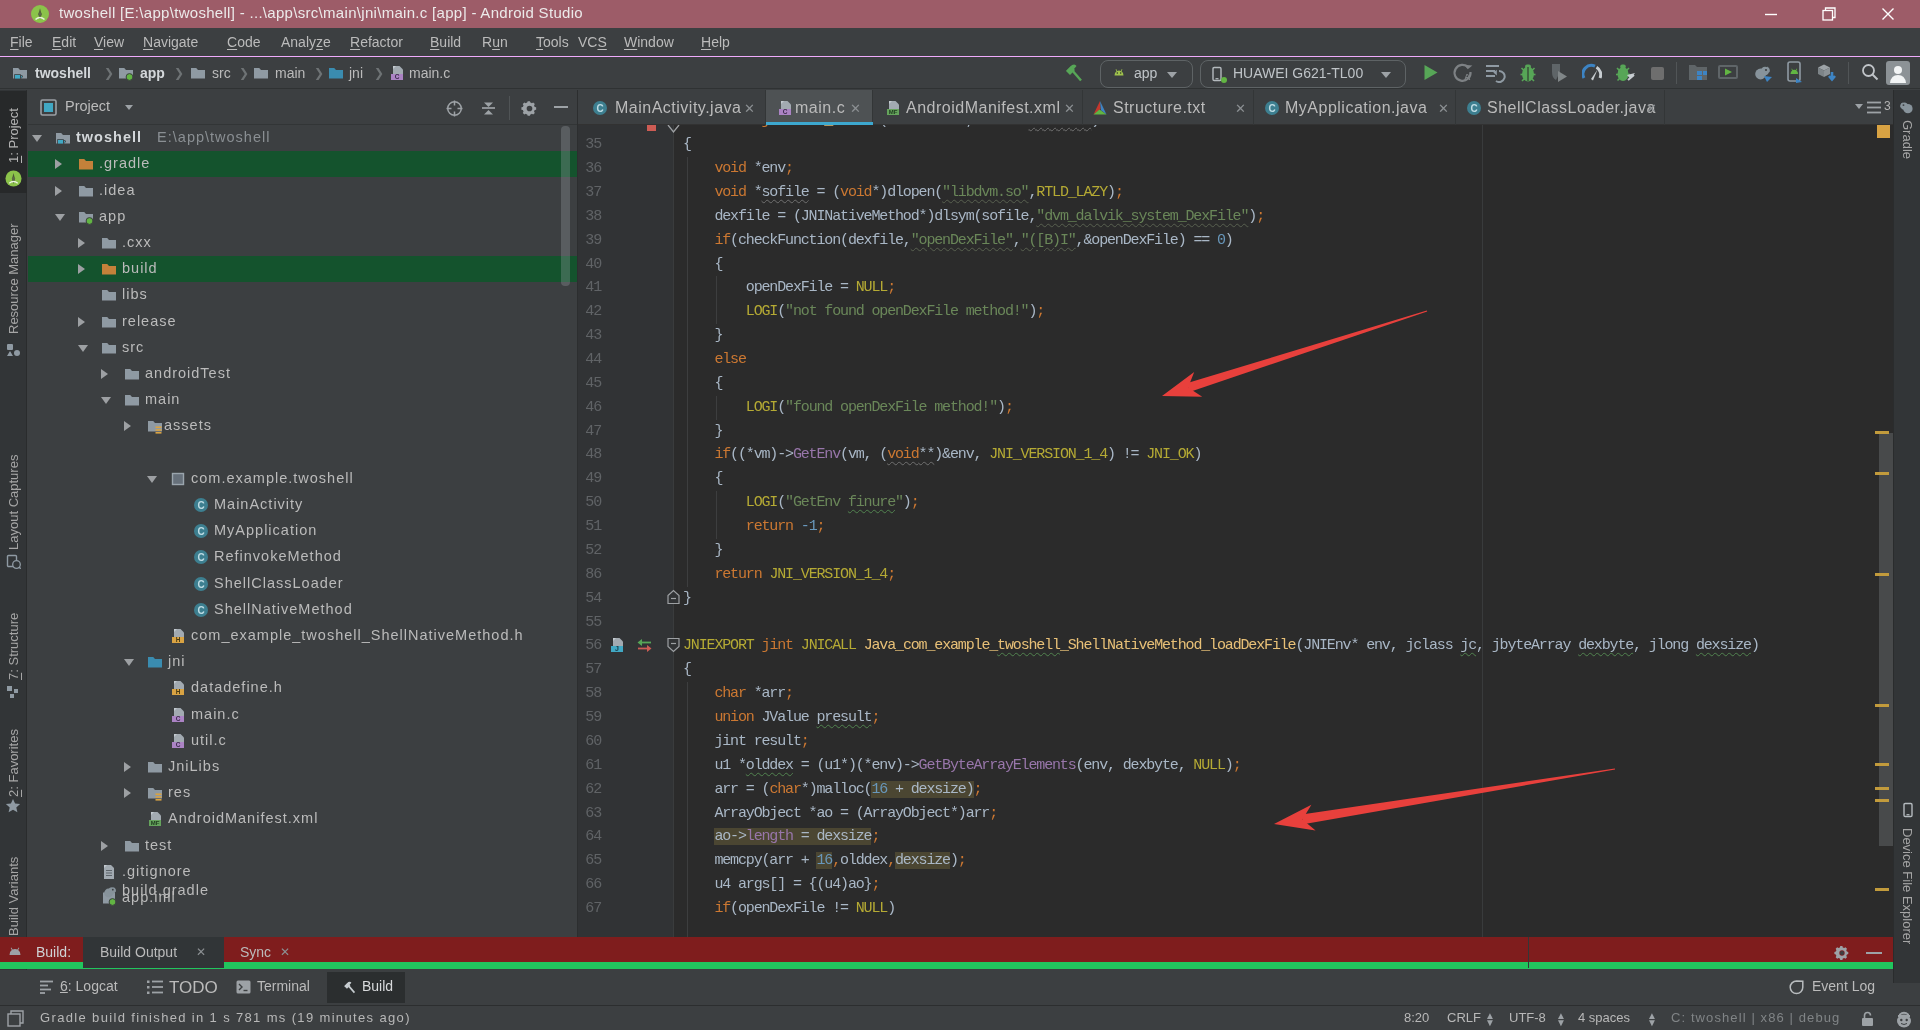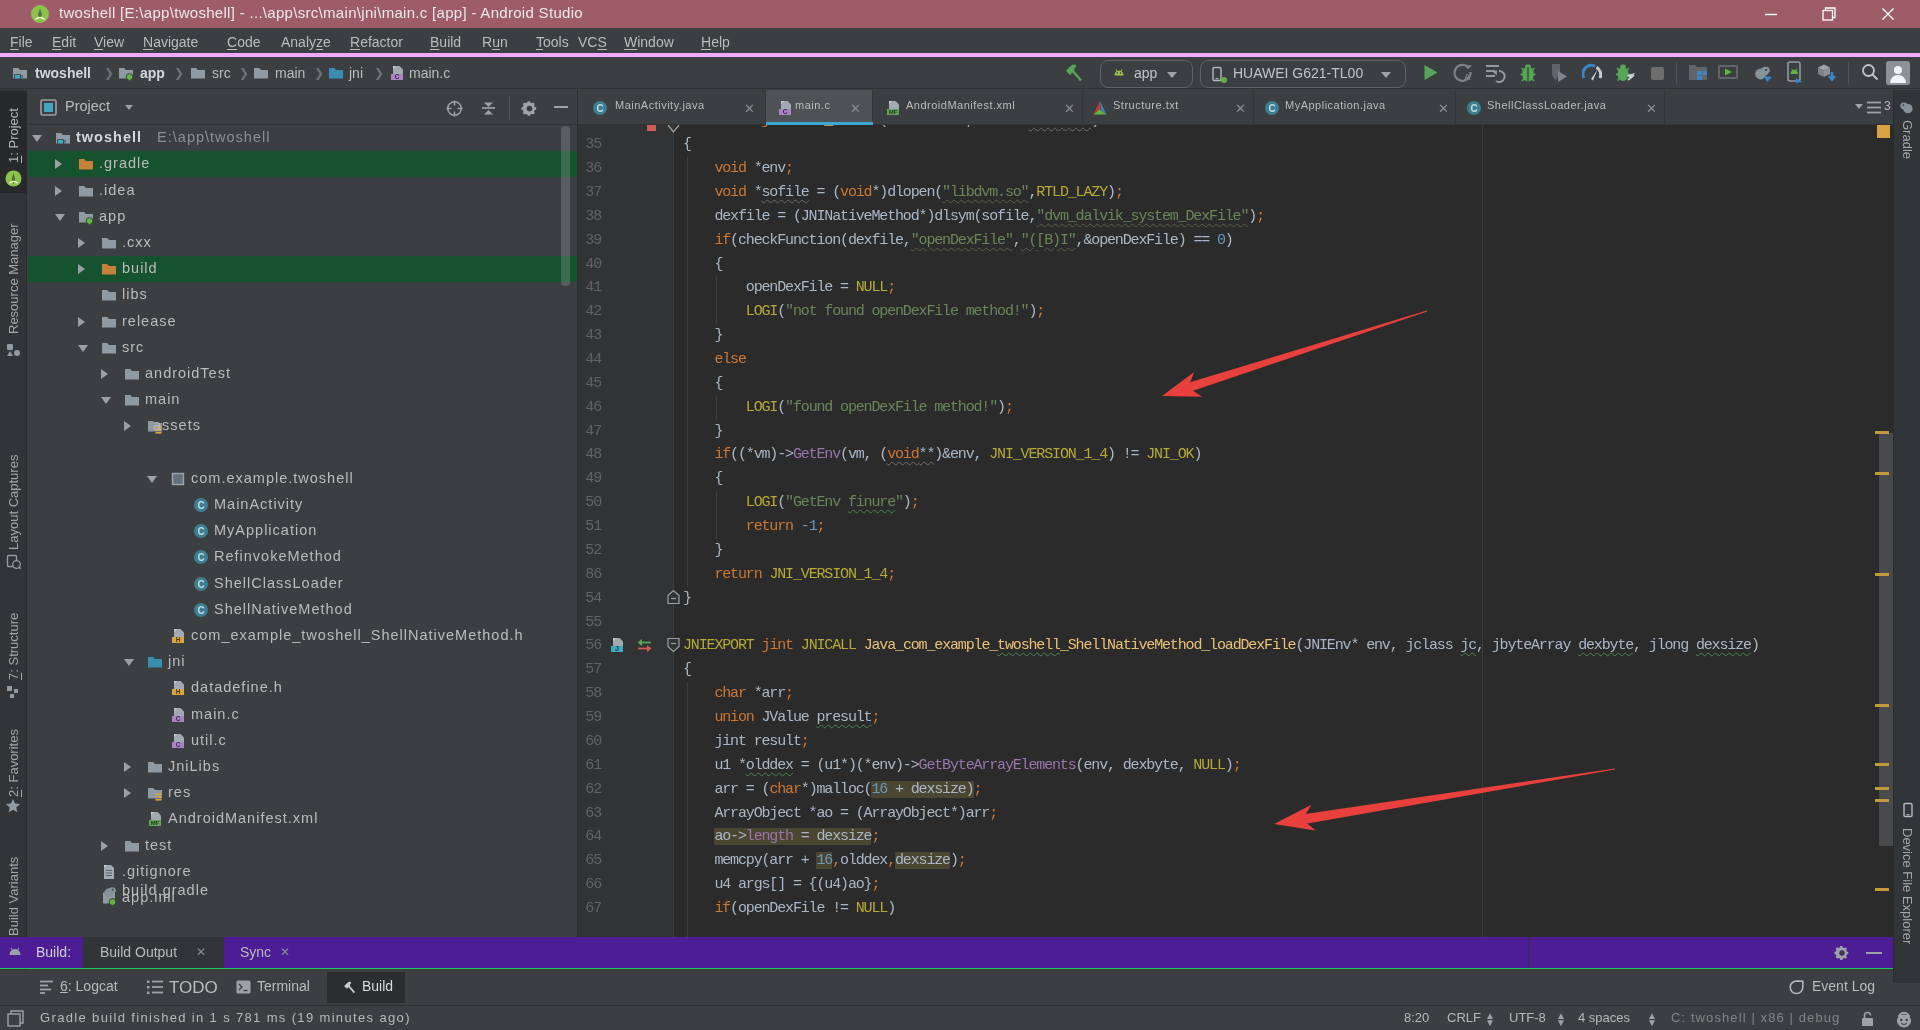--- a/index.html
+++ b/index.html
@@ -1,17 +1,17 @@
 <!DOCTYPE html>
 <html><head><meta charset="utf-8"><style>
 *{margin:0;padding:0;box-sizing:border-box}
 html,body{width:1920px;height:1030px;overflow:hidden;background:#3c3f41;font-family:"Liberation Sans",sans-serif}
 .abs{position:absolute}
 #titlebar{position:absolute;left:0;top:0;width:1920px;height:28px;background:#9d5c68;color:#eceaea;font-size:14px}
-#menubar{position:absolute;left:0;top:28px;width:1920px;height:29px;background:#3c3f41;border-bottom:4px solid #f0abfc}
+#menubar{position:absolute;left:0;top:28px;width:1920px;height:29px;background:#3c3f41;border-bottom:1px solid #f0abfc}
 .menuitem{position:absolute;top:6px;color:#bbbbbb;font-size:14px}
 .menuitem u{text-decoration-thickness:1px;text-underline-offset:2px}
 #crumbbar{position:absolute;left:0;top:57px;width:1920px;height:32px;background:#3c3f41;border-bottom:1px solid #2f3233}
 .crumb{position:absolute;top:8px;color:#bbbbbb;font-size:14px}
 .chev{position:absolute;top:9px;color:#6e7375;font-size:12px}
 #leftstripe{position:absolute;left:0;top:90px;width:27px;height:915px;background:#323537;border-right:1px solid #2a2c2d}
 #rightstripe{position:absolute;left:1893px;top:90px;width:27px;height:893px;background:#323537;border-left:1px solid #2a2c2d}
 .vtextup{writing-mode:vertical-rl;transform:rotate(180deg);color:#b4b4b4;font-size:13px;white-space:nowrap}
 .vtextdn{writing-mode:vertical-rl;color:#b4b4b4;font-size:13px;white-space:nowrap}
 #project{position:absolute;left:28px;top:90px;width:550px;height:847px;background:#3c3f41;overflow:hidden;border-right:1px solid #2c2e2f}
@@ -19,33 +19,33 @@
 #tree{position:absolute;left:0;top:36px;width:550px;height:811px;font-size:14px;color:#bbbbbb}
 .row{position:absolute;left:0;width:550px;height:26px;white-space:nowrap}
 .row .lbl{position:absolute;top:4px;font-size:14.5px;letter-spacing:1px}
 .hl{background:#14532d}
 .arrR{position:absolute;top:8px;width:0;height:0;border-left:7px solid #9da0a3;border-top:5px solid transparent;border-bottom:5px solid transparent}
 .arrD{position:absolute;top:10px;width:0;height:0;border-top:7px solid #9da0a3;border-left:5px solid transparent;border-right:5px solid transparent}
 .ticon{position:absolute;top:5px;width:16px;height:16px}
 #editor{position:absolute;left:578px;top:90px;width:1315px;height:847px;background:#2b2b2b}
 #tabbar{position:absolute;left:0;top:0;width:1315px;height:35px;background:#3c3f41;border-bottom:1px solid #323232}
 .tab{position:absolute;top:0;height:35px;border-right:1px solid #333637;color:#bbbbbb}
-#tabbar .tname{position:absolute;top:9px;font-size:11px;color:#bbbbbb;letter-spacing:0.5px}
+#tabbar .tname{position:absolute;top:9px;font-size:16px;color:#bbbbbb;letter-spacing:0.5px}
 #tabbar .tabx{position:absolute;top:11px;color:#8c9093;font-size:13px}
 #codewrap{position:absolute;left:0;top:35px;width:1315px;height:812px;overflow:hidden;background:#2b2b2b}
 #gutter{position:absolute;left:0;top:0;width:96px;height:812px;background:#313335;border-right:1px solid #3a3c3d}
 .ln{position:absolute;left:0;width:23px;text-align:right;font-family:"Liberation Mono",monospace;font-size:15px;letter-spacing:-1.15px;color:#606366}
 .cline{position:absolute;left:105px;white-space:pre;font-family:"Liberation Mono",monospace;font-size:15px;letter-spacing:-1.15px;color:#a9b7c6}
 .k{color:#cc7832}.s{color:#6a8759}.n{color:#6897bb}.m{color:#b5aa34}.f{color:#e8c077}.p{color:#9876aa}
 .wg{text-decoration:underline wavy #707070 1px;text-underline-offset:3px}
 .wv{text-decoration:underline wavy #51834f 1px;text-underline-offset:3px}
 .sg{text-decoration:underline wavy #58604f 1px;text-underline-offset:3px}
 .hlc{background:#4b4632}
 .iguide{position:absolute;width:1px;background:#3d3e3f}
-#buildbar{position:absolute;left:0;top:937px;width:1893px;height:32px;background:#4c1d95;border-bottom:1px solid #22c55e;color:#bbbbbb}
+#buildbar{position:absolute;left:0;top:937px;width:1893px;height:32px;background:#7f1d1d;border-bottom:7px solid #22c55e;color:#bbbbbb}
 #bottomstripe{position:absolute;left:0;top:970px;width:1893px;height:35px;background:#3c3f41;color:#bbbbbb}
 #statusbar{position:absolute;left:0;top:1005px;width:1920px;height:25px;background:#3c3f41;border-top:1px solid #2c2e2f;color:#b8b8b8;font-size:13px}
 .sbitem{position:absolute;top:4px}
 svg{display:block}
 .icon16{width:16px;height:16px}
 </style></head>
 <body>
 <svg width="0" height="0" style="position:absolute">
 <defs>
 <symbol id="sfold" viewBox="0 0 16 16">
@@ -462,21 +462,21 @@
         <svg class="ticon" style="left:96px">
           <use href="#sfoldg"></use>
         </svg>
         <span class="lbl" style="left:117px">main</span>
       </div>
 <div class="row" style="top:287.4px">
         <span class="arrR" style="left:96px"></span>
         <svg class="ticon" style="left:119px">
           <use href="#sfoldres"></use>
         </svg>
-        <span class="lbl" style="left:125px">assets</span>
+        <span class="lbl" style="left:136px">assets</span>
       </div>
 <div class="row" style="top:339.8px">
         <span class="arrD" style="left:119px"></span>
         <svg class="ticon" style="left:142px">
           <use href="#spkg"></use>
         </svg>
         <span class="lbl" style="left:163px">com.example.twoshell</span>
       </div>
 <div class="row" style="top:366.0px">
         <svg class="ticon" style="left:165px">

